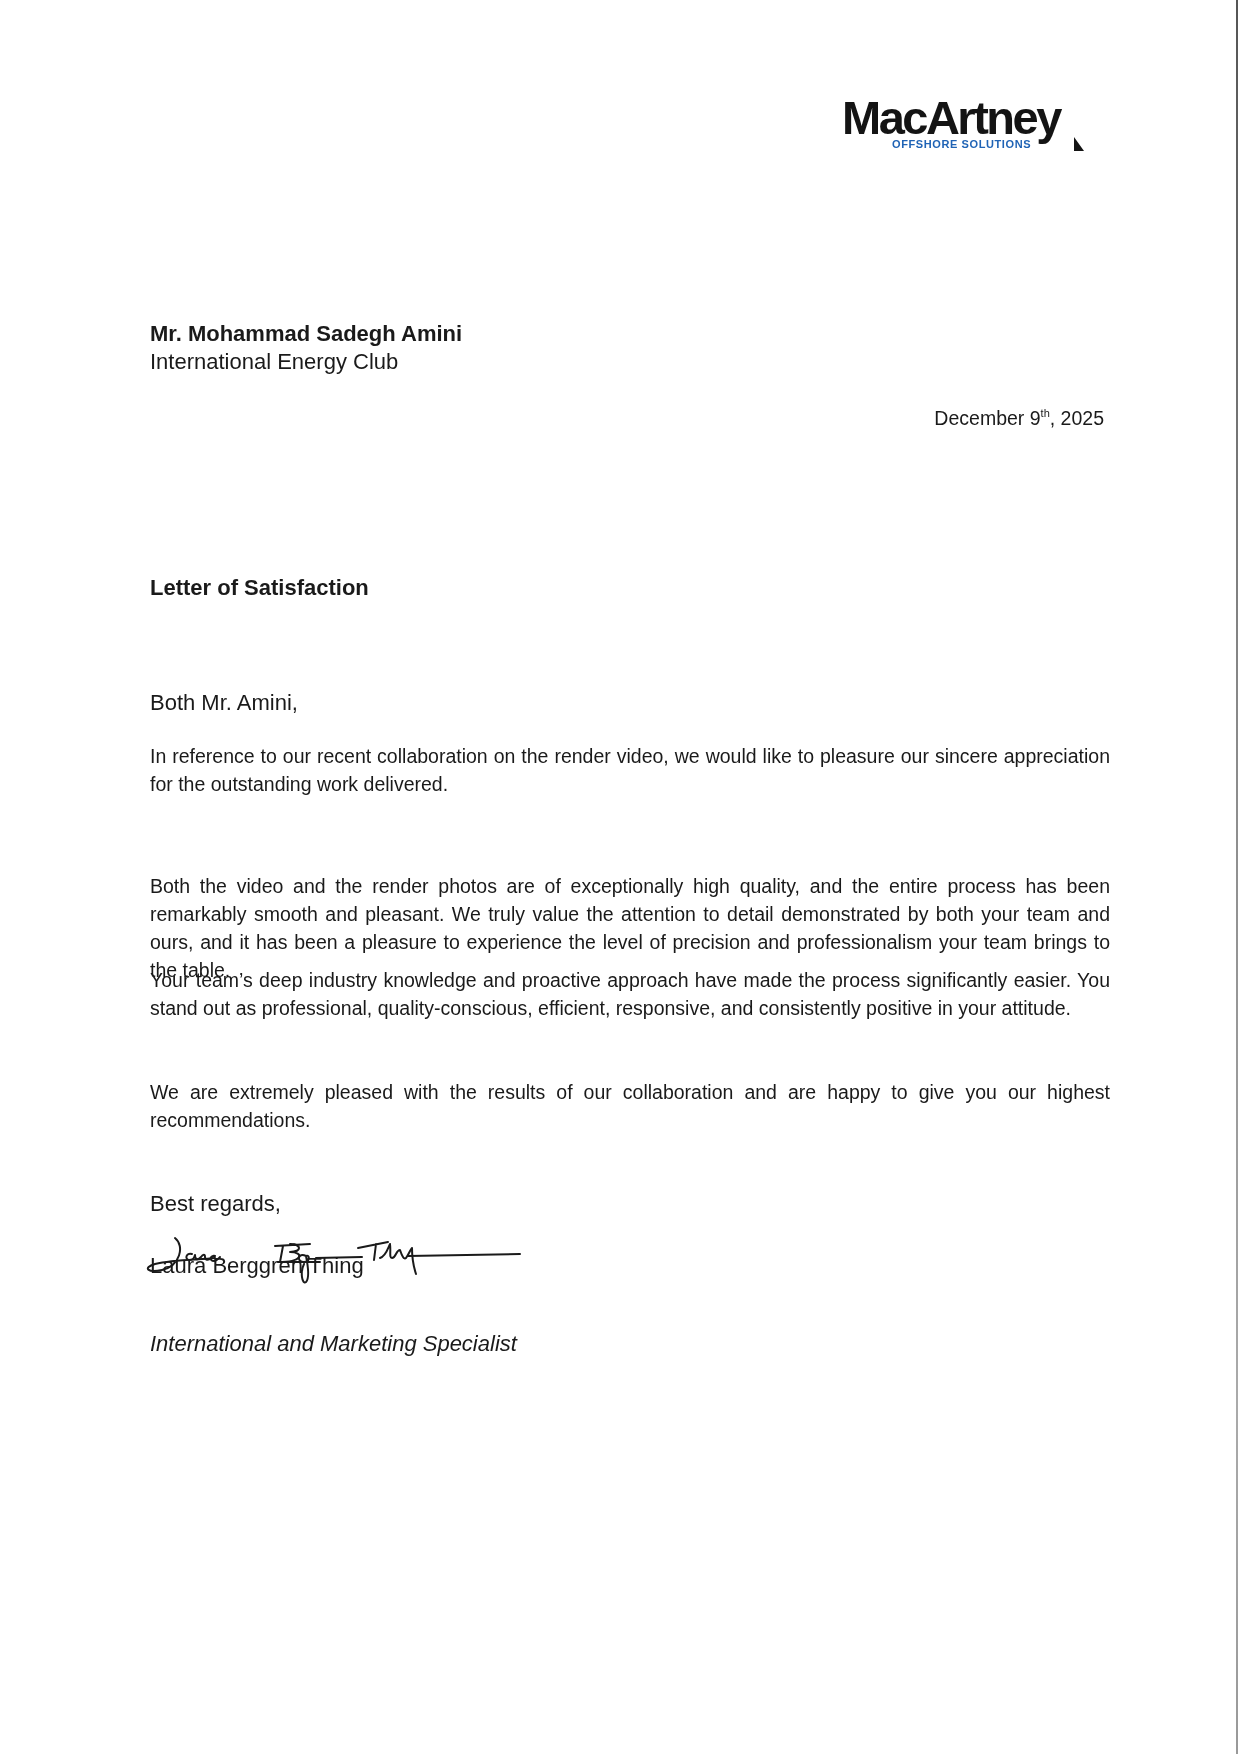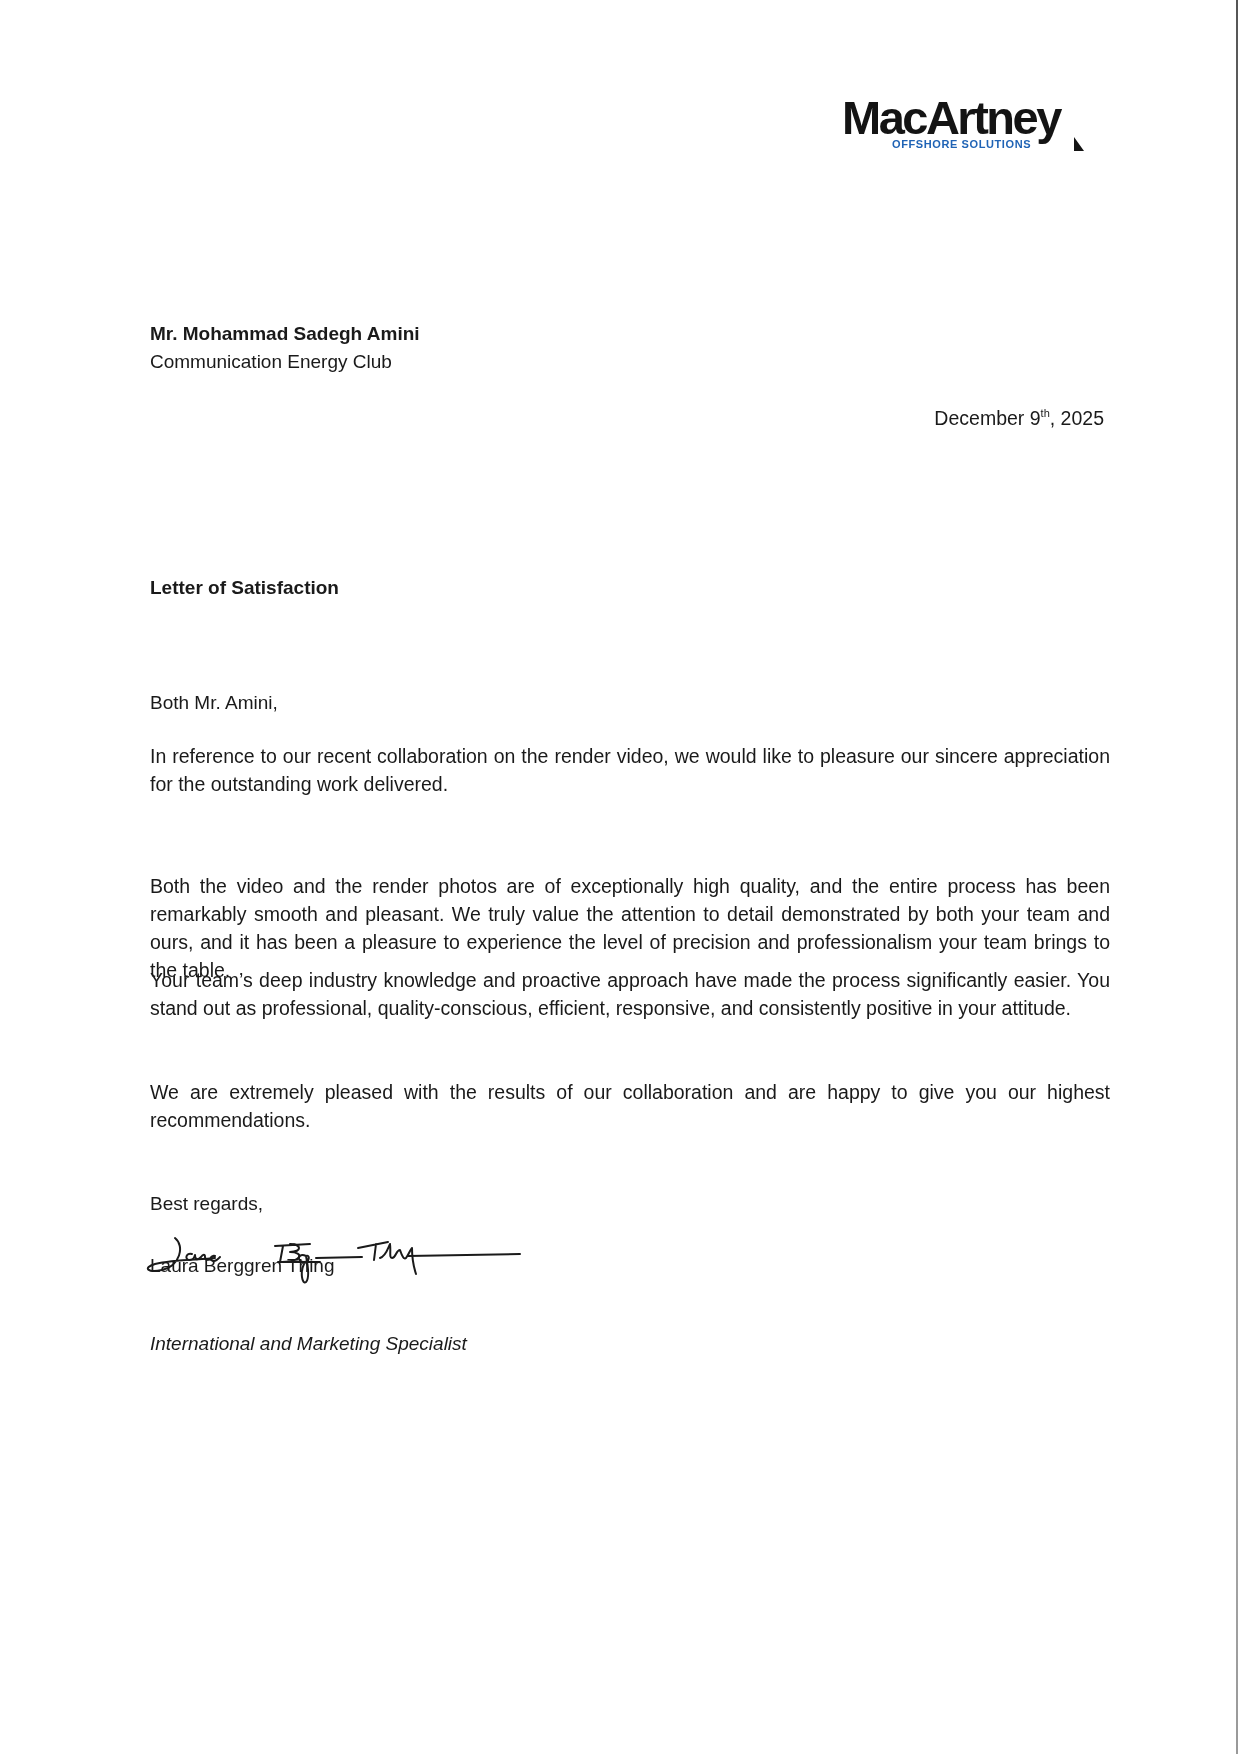--- a/index.html
+++ b/index.html
@@ -59,21 +59,21 @@
     left: 232px;
     top: 43px;
     width: 0;
     height: 0;
     border-left: 10px solid #141414;
     border-top: 14px solid transparent;
   }
   .text {
     position: absolute;
     left: 150px;
-    font-size: 19px;
+    font-size: 22px;
     line-height: 28px;
     white-space: nowrap;
   }
   .bold { font-weight: bold; }
   .italic { font-style: italic; }
   .recipient-name { top: 320px; }
   .recipient-org { top: 348px; }
   .date {
     position: absolute;
     top: 404px;
@@ -117,21 +117,21 @@
 
 <div class="page-edge"></div>
 
 <div class="logo">
   <div class="logo-word">MacArtney</div>
   <div class="logo-tagline">OFFSHORE SOLUTIONS</div>
   <div class="logo-tail"></div>
 </div>
 
 <div class="text bold recipient-name">Mr. Mohammad Sadegh Amini</div>
-<div class="text recipient-org">Communication Energy Club</div>
+<div class="text recipient-org">International Energy Club</div>
 
 <div class="date"><span>December</span> <span>9</span><sup>th</sup><span>, 2025</span></div>
 
 <div class="text bold subject">Letter of Satisfaction</div>
 
 <div class="text salutation">Both Mr. Amini,</div>
 
 <div class="para p1">In reference to our recent collaboration on the render video, we would like to pleasure our sincere appreciation for the outstanding work delivered.</div>
 <div class="para p2">Both the video and the render photos are of exceptionally high quality, and the entire process has been remarkably smooth and pleasant. We truly value the attention to detail demonstrated by both your team and ours, and it has been a pleasure to experience the level of precision and professionalism your team brings to the table.</div>
 <div class="para p3">Your team’s deep industry knowledge and proactive approach have made the process significantly easier. You stand out as professional, quality-conscious, efficient, responsive, and consistently positive in your attitude.</div>

